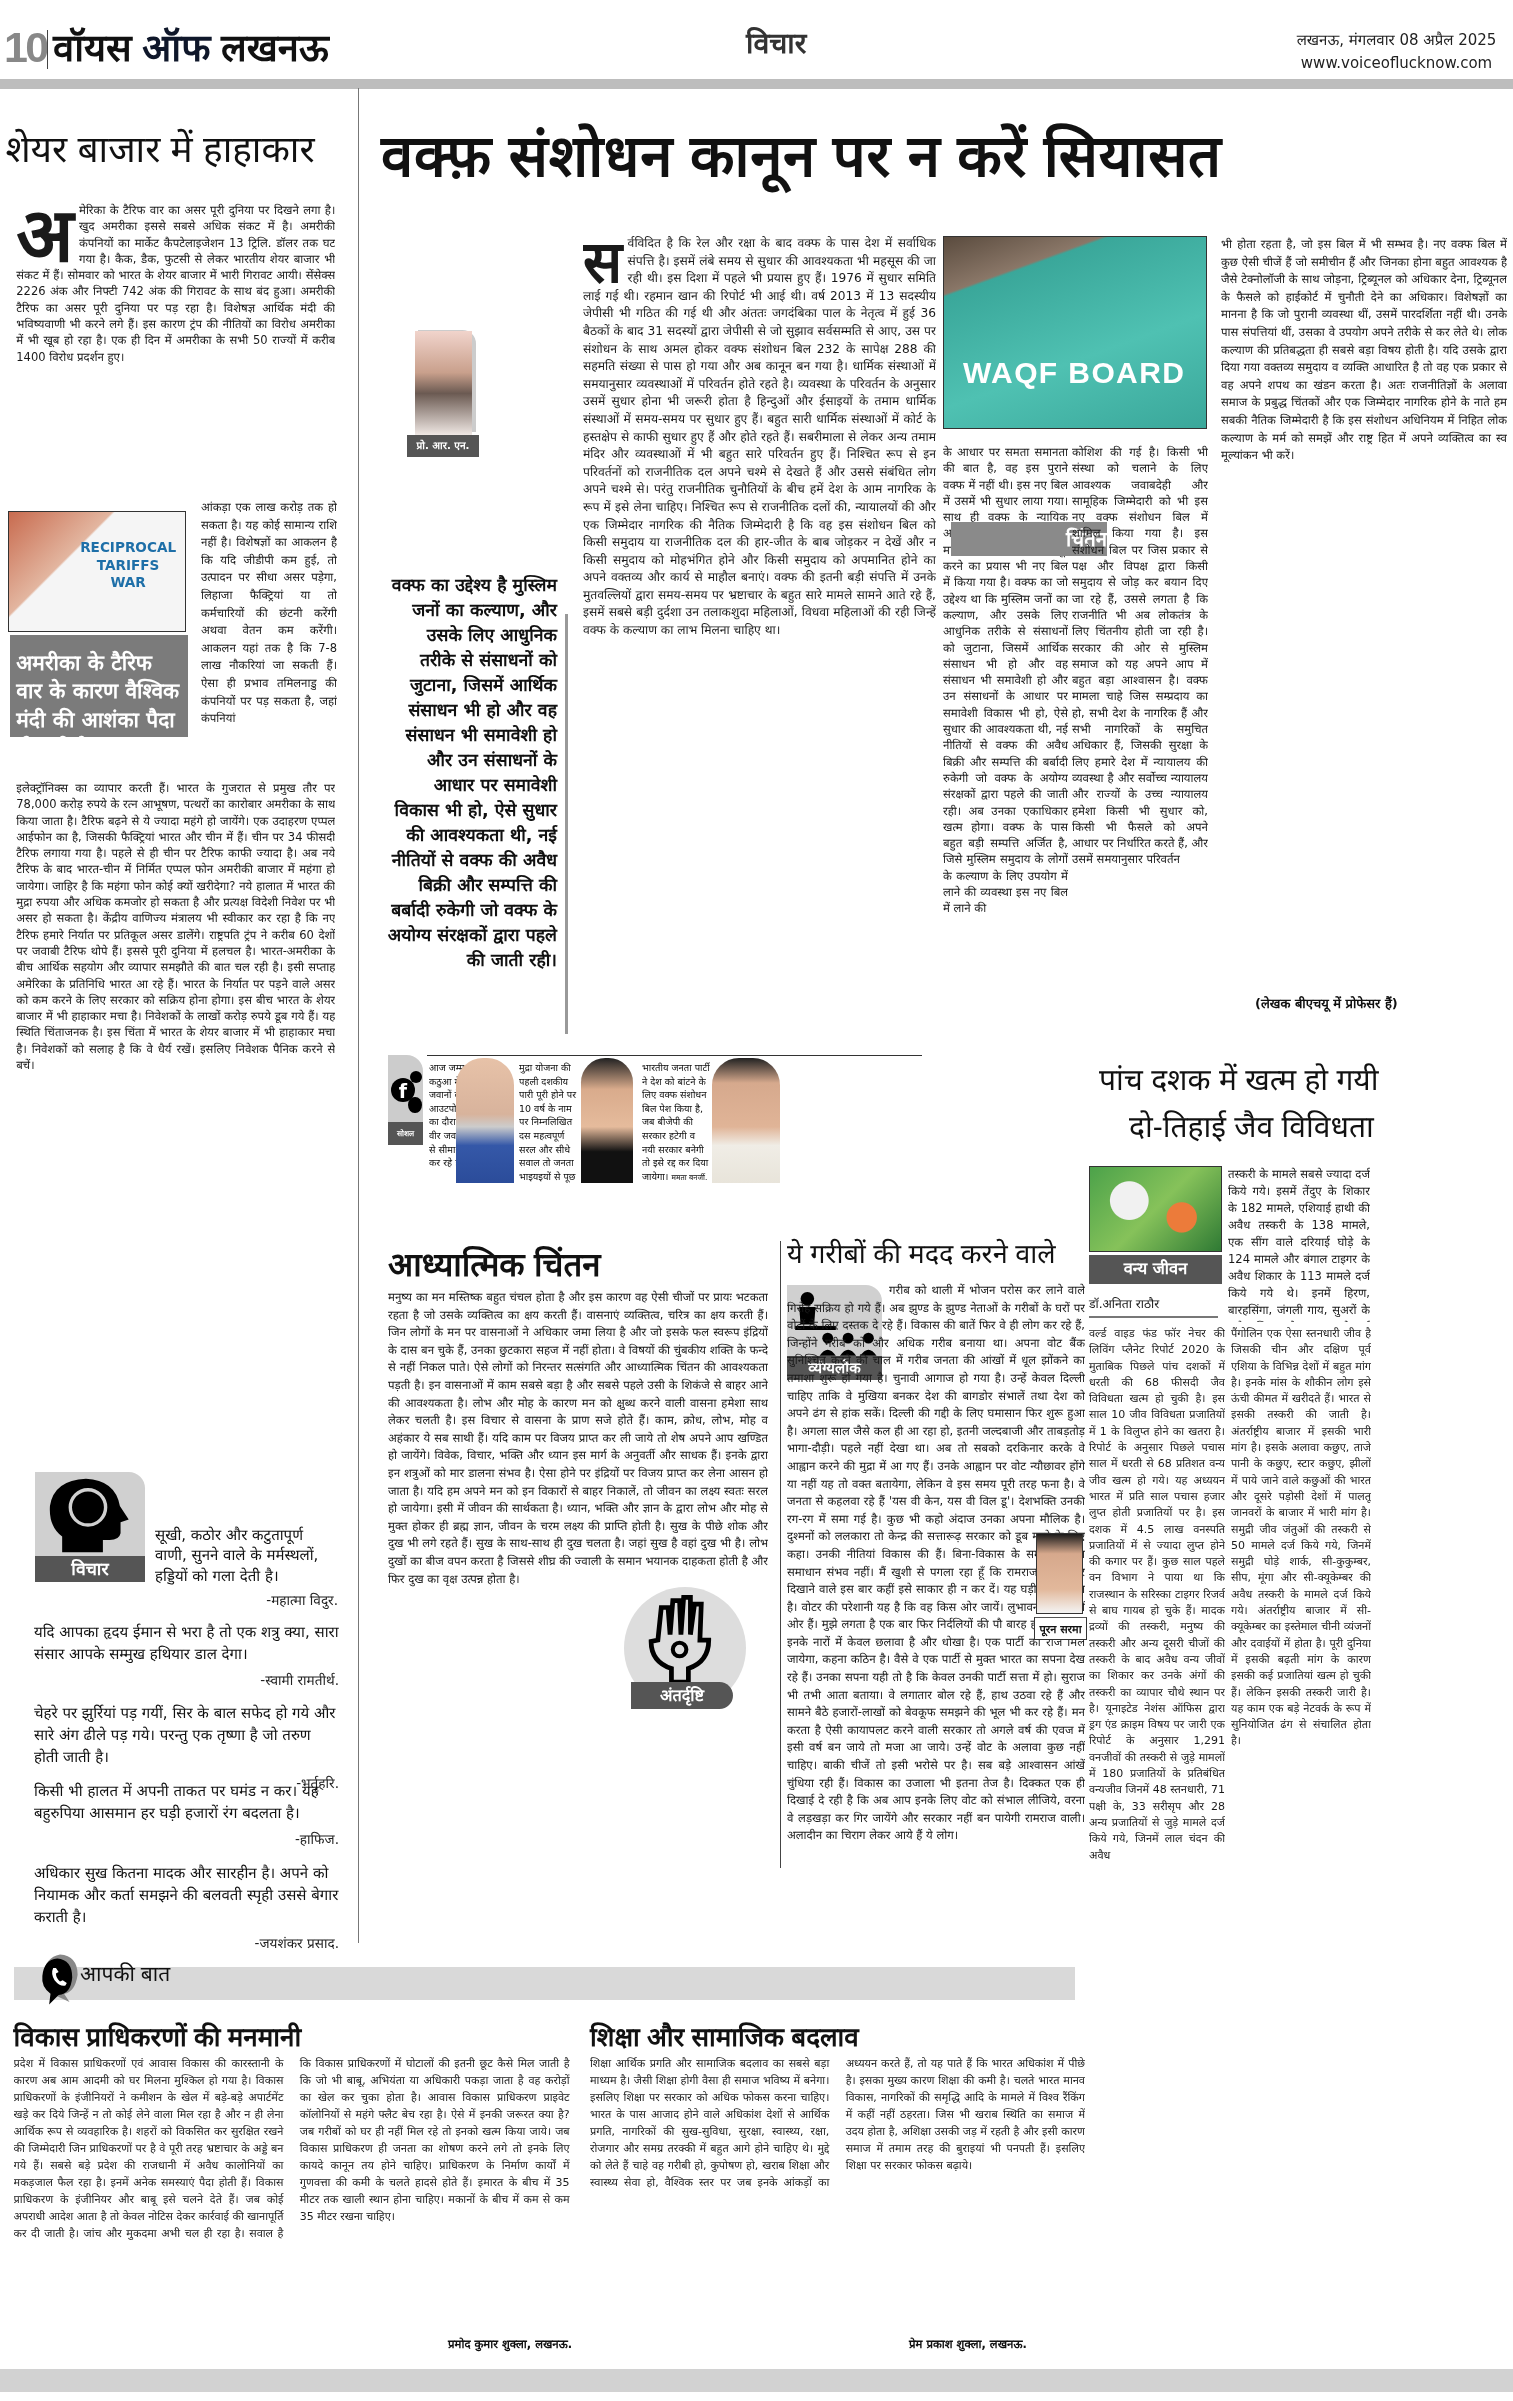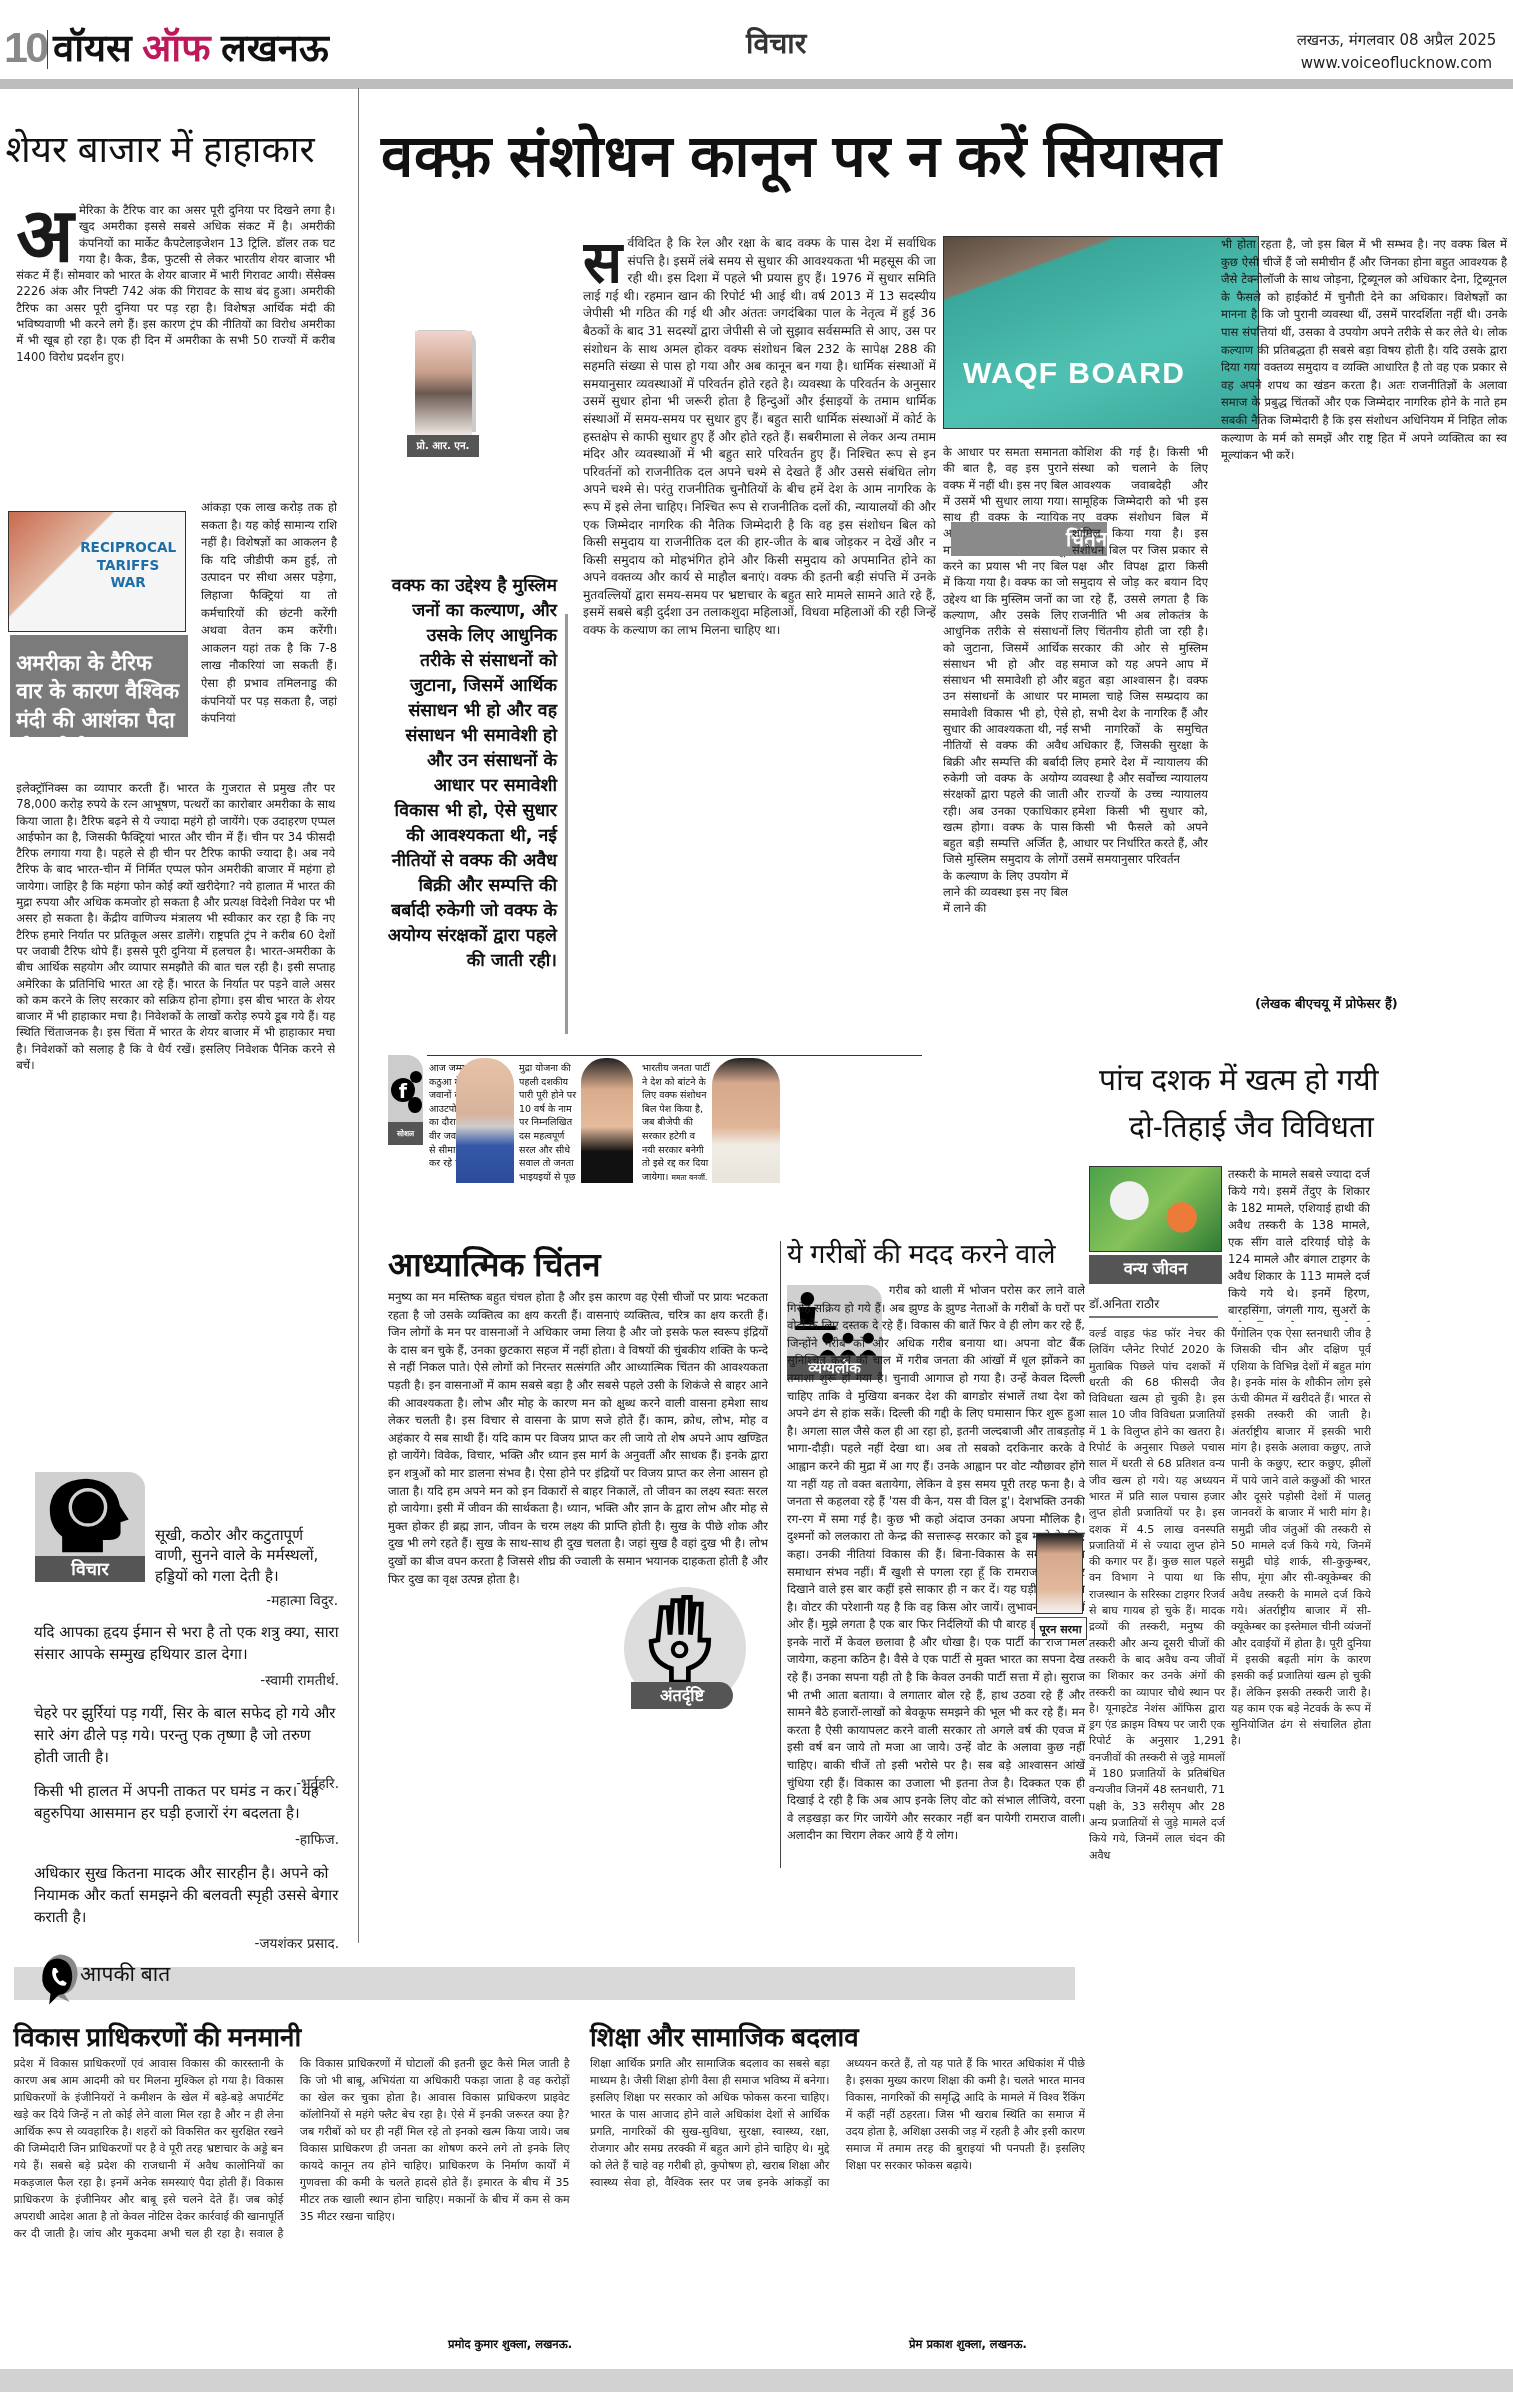--- a/index.html
+++ b/index.html
@@ -2,21 +2,21 @@
 <html style="font-size:11px"><head>
 <meta charset="utf-8">
 <style>
 *{box-sizing:border-box;margin:0;padding:0}
 body{width:1514px;height:2401px;background:#fff;font-family:"DejaVu Sans","Liberation Sans",sans-serif;color:#111;position:relative;overflow:hidden}
 .abs{position:absolute}
 .masthead{left:0;top:0;width:1514px;height:81px}
 .pg{left:4.1px;top:23px;font-size:43px;font-weight:bold;color:#888;font-family:"Liberation Sans",sans-serif;letter-spacing:-2.7px}
 .pgbar{left:47px;top:30px;width:1.4px;height:39px;background:#444}
 .brand{left:53px;top:20.3px;font-size:38px;font-weight:bold;font-family:"Liberation Sans",sans-serif}
-.brand .w2{color:#be185d}
+.brand .w2{color:#0f172a}
 .section{left:746px;top:23px;font-size:28.5px;font-weight:bold;color:#333}
 .date{right:17.6px;top:28.5px;font-size:15px;text-align:center;line-height:23px;color:#222}
 .grayband{left:0;top:79px;width:1514px;height:9.5px;background:#bdbdbd}
 .vrule{background:#555;width:2px}
 .hrule{background:#333;height:2px}
 .col{font-size:11.5px;line-height:16.3px;text-align:justify;color:#1a1a1a;overflow:hidden}
 .h1{font-family:"Liberation Sans",sans-serif;font-weight:bold;color:#111;white-space:nowrap}
 .dropcap{float:left;font-size:75px;line-height:61px;font-weight:bold;margin-right:5.4px;margin-top:2.7px}
 .photo{background:#9c9c9c;border:1.4px solid #333;overflow:hidden}
 .graybox{background:#7b7b7b;color:#fff;font-weight:bold}
@@ -93,21 +93,21 @@
 <div class="abs photo" style="left:415px;top:331px;width:57px;height:104px;background:linear-gradient(180deg,#f1d4cc 0%,#c9a08c 40%,#6b5a52 60%,#efe7e3 100%);border:none"></div>
 <div class="abs label-dark" style="left:407px;top:435px;width:72px;height:22px;font-size:10.2px;line-height:22px">प्रो. आर. एन. त्रिपाठी</div>
 <div class="abs pull" style="left:387px;top:573px;width:170px;font-size:17.6px;line-height:25px">वक्फ का उद्देश्य है मुस्लिम जनों का कल्याण, और उसके लिए आधुनिक तरीके से संसाधनों को जुटाना, जिसमें आर्थिक संसाधन भी हो और वह संसाधन भी समावेशी हो और उन संसाधनों के आधार पर समावेशी विकास भी हो, ऐसे सुधार की आवश्यकता थी, नई नीतियों से वक्फ की अवैध बिक्री और सम्पत्ति की बर्बादी रुकेगी जो वक्फ के अयोग्य संरक्षकों द्वारा पहले की जाती रही।</div>
 <div class="abs" style="left:565px;top:614px;width:3.4px;height:420px;background:#999"></div>
 
 <div class="abs col" style="left:583px;top:235px;width:353px;height:800px;font-size:12.2px;line-height:17.6px">
   <span class="dropcap" style="font-size:58px;line-height:49px">स</span>
   <span>र्वविदित है कि रेल और रक्षा के बाद वक्फ के पास देश में सर्वाधिक संपत्ति है। इसमें लंबे समय से सुधार की आवश्यकता भी महसूस की जा रही थी। इस दिशा में पहले भी प्रयास हुए हैं। 1976 में सुधार समिति लाई गई थी। रहमान खान की रिपोर्ट भी आई थी। वर्ष 2013 में 13 सदस्यीय जेपीसी भी गठित की गई थी और अंततः जगदंबिका पाल के नेतृत्व में हुई 36 बैठकों के बाद 31 सदस्यों द्वारा जेपीसी से जो सुझाव सर्वसम्मति से आए, उस पर संशोधन के साथ अमल होकर वक्फ संशोधन बिल 232 के सापेक्ष 288 की सहमति संख्या से पास हो गया और अब कानून बन गया है। धार्मिक संस्थाओं में समयानुसार व्यवस्थाओं में परिवर्तन होते रहते है। व्यवस्था के परिवर्तन के अनुसार उसमें सुधार होना भी जरूरी होता है हिन्दुओं और ईसाइयों के तमाम धार्मिक संस्थाओं में समय-समय पर सुधार हुए हैं। बहुत सारी धार्मिक संस्थाओं में कोर्ट के हस्तक्षेप से काफी सुधार हुए हैं और होते रहते हैं। सबरीमाला से लेकर अन्य तमाम मंदिर और व्यवस्थाओं में भी बहुत सारे परिवर्तन हुए हैं। निश्चित रूप से इन परिवर्तनों को राजनीतिक दल अपने चश्मे से देखते हैं और उससे संबंधित लोग अपने चश्मे से। परंतु राजनीतिक चुनौतियों के बीच हमें देश के आम नागरिक के रूप में इसे लेना चाहिए। निश्चित रूप से राजनीतिक दलों की, न्यायालयों की और एक जिम्मेदार नागरिक की नैतिक जिम्मेदारी है कि वह इस संशोधन बिल को किसी समुदाय या राजनीतिक दल की हार-जीत के बाब जोड़कर न देखें और न किसी समुदाय को मोहभंगित होने और किसी समुदाय को अपमानित होने का अपने वक्तव्य और कार्य से माहौल बनाएं। वक्फ की इतनी बड़ी संपत्ति में उनके मुतवल्लियों द्वारा समय-समय पर भ्रष्टाचार के बहुत सारे मामले सामने आते रहे हैं, इसमें सबसे बड़ी दुर्दशा उन तलाकशुदा महिलाओं, विधवा महिलाओं की रही जिन्हें वक्फ के कल्याण का लाभ मिलना चाहिए था।</span>
 </div>
 
-<div class="abs photo" style="left:943px;top:236px;width:316px;height:193px;background:linear-gradient(160deg,#5a4b3e 0%,#8a7768 20%,#3aa79a 21%,#4fc1b2 60%,#3aa79a 100%)">
+<div class="abs photo" style="left:943px;top:236px;width:264px;height:193px;background:linear-gradient(160deg,#5a4b3e 0%,#8a7768 20%,#3aa79a 21%,#4fc1b2 60%,#3aa79a 100%)">
   <div style="position:absolute;left:19px;top:119px;color:#fff;font-weight:bold;font-size:30px;letter-spacing:1.4px;font-family:'Liberation Sans',sans-serif">WAQF BOARD</div>
 </div>
 <div class="abs col" style="left:943px;top:444px;width:125px;height:590px">के आधार पर समता समानता की बात है, वह इस पुराने वक्फ में नहीं थी। इस नए बिल में उसमें भी सुधार लाया गया। साथ ही वक्फ के न्यायिक अधिकार जहां सत्य को सत्य मानने और असत्य को दूर करने का प्रयास भी नए बिल में किया गया है। वक्फ का जो उद्देश्य था कि मुस्लिम जनों का कल्याण, और उसके लिए आधुनिक तरीके से संसाधनों को जुटाना, जिसमें आर्थिक संसाधन भी हो और वह संसाधन भी समावेशी हो और उन संसाधनों के आधार पर समावेशी विकास भी हो, ऐसे सुधार की आवश्यकता थी, नई नीतियों से वक्फ की अवैध बिक्री और सम्पत्ति की बर्बादी रुकेगी जो वक्फ के अयोग्य संरक्षकों द्वारा पहले की जाती रही। अब उनका एकाधिकार खत्म होगा। वक्फ के पास बहुत बड़ी सम्पत्ति अर्जित है, जिसे मुस्लिम समुदाय के लोगों के कल्याण के लिए उपयोग में लाने की व्यवस्था इस नए बिल में लाने की</div>
 <div class="abs graybox" style="left:951px;top:522px;width:156px;height:34px;font-size:20.3px;line-height:34px;text-align:right;background:#8a8a8a">चिंतन</div>
 <div class="abs col" style="left:1072px;top:444px;width:136px;height:590px">कोशिश की गई है। किसी भी संस्था को चलाने के लिए आवश्यक जवाबदेही और सामूहिक जिम्मेदारी को भी इस नए वक्फ संशोधन बिल में शामिल किया गया है। इस संशोधन बिल पर जिस प्रकार से पक्ष और विपक्ष द्वारा किसी समुदाय से जोड़ कर बयान दिए जा रहे हैं, उससे लगता है कि राजनीति भी अब लोकतंत्र के लिए चिंतनीय होती जा रही है। सरकार की ओर से मुस्लिम समाज को यह अपने आप में बहुत बड़ा आश्वासन है। वक्फ मामला चाहे जिस सम्प्रदाय का हो, सभी देश के नागरिक हैं और सभी नागरिकों के समुचित अधिकार हैं, जिसकी सुरक्षा के लिए हमारे देश में न्यायालय की व्यवस्था है और सर्वोच्च न्यायालय और राज्यों के उच्च न्यायालय हमेशा किसी भी सुधार को, किसी भी फैसले को अपने आधार पर निर्धारित करते हैं, और उसमें समयानुसार परिवर्तन</div>
 <div class="abs col" style="left:1221px;top:236px;width:286px;height:787px;font-size:11.5px;line-height:17.6px">भी होता रहता है, जो इस बिल में भी सम्भव है। नए वक्फ बिल में कुछ ऐसी चीजें हैं जो समीचीन हैं और जिनका होना बहुत आवश्यक है जैसे टेक्नोलॉजी के साथ जोड़ना, ट्रिब्यूनल को अधिकार देना, ट्रिब्यूनल के फैसले को हाईकोर्ट में चुनौती देने का अधिकार। विशेषज्ञों का मानना है कि जो पुरानी व्यवस्था थीं, उसमें पारदर्शिता नहीं थी। उनके पास संपत्तियां थीं, उसका वे उपयोग अपने तरीके से कर लेते थे। लोक कल्याण की प्रतिबद्धता ही सबसे बड़ा विषय होती है। यदि उसके द्वारा दिया गया वक्तव्य समुदाय व व्यक्ति आधारित है तो वह एक प्रकार से वह अपने शपथ का खंडन करता है। अतः राजनीतिज्ञों के अलावा समाज के प्रबुद्ध चिंतकों और एक जिम्मेदार नागरिक होने के नाते हम सबकी नैतिक जिम्मेदारी है कि इस संशोधन अधिनियम में निहित लोक कल्याण के मर्म को समझें और राष्ट्र हित में अपने व्यक्तित्व का स्व मूल्यांकन भी करें।</div>
 <div class="abs" style="left:1255px;top:994px;font-size:13px;font-weight:bold">(लेखक बीएचयू में प्रोफेसर हैं)</div>
 
 <div class="abs iconbox" style="left:388px;top:1055px;width:35px;height:68px;background:#ccc">
   <div style="position:absolute;left:2.7px;top:23px;width:24.4px;height:24.4px;border-radius:50%;background:#000;color:#fff;font-weight:bold;text-align:center;font-size:19px;line-height:26px">f</div>

